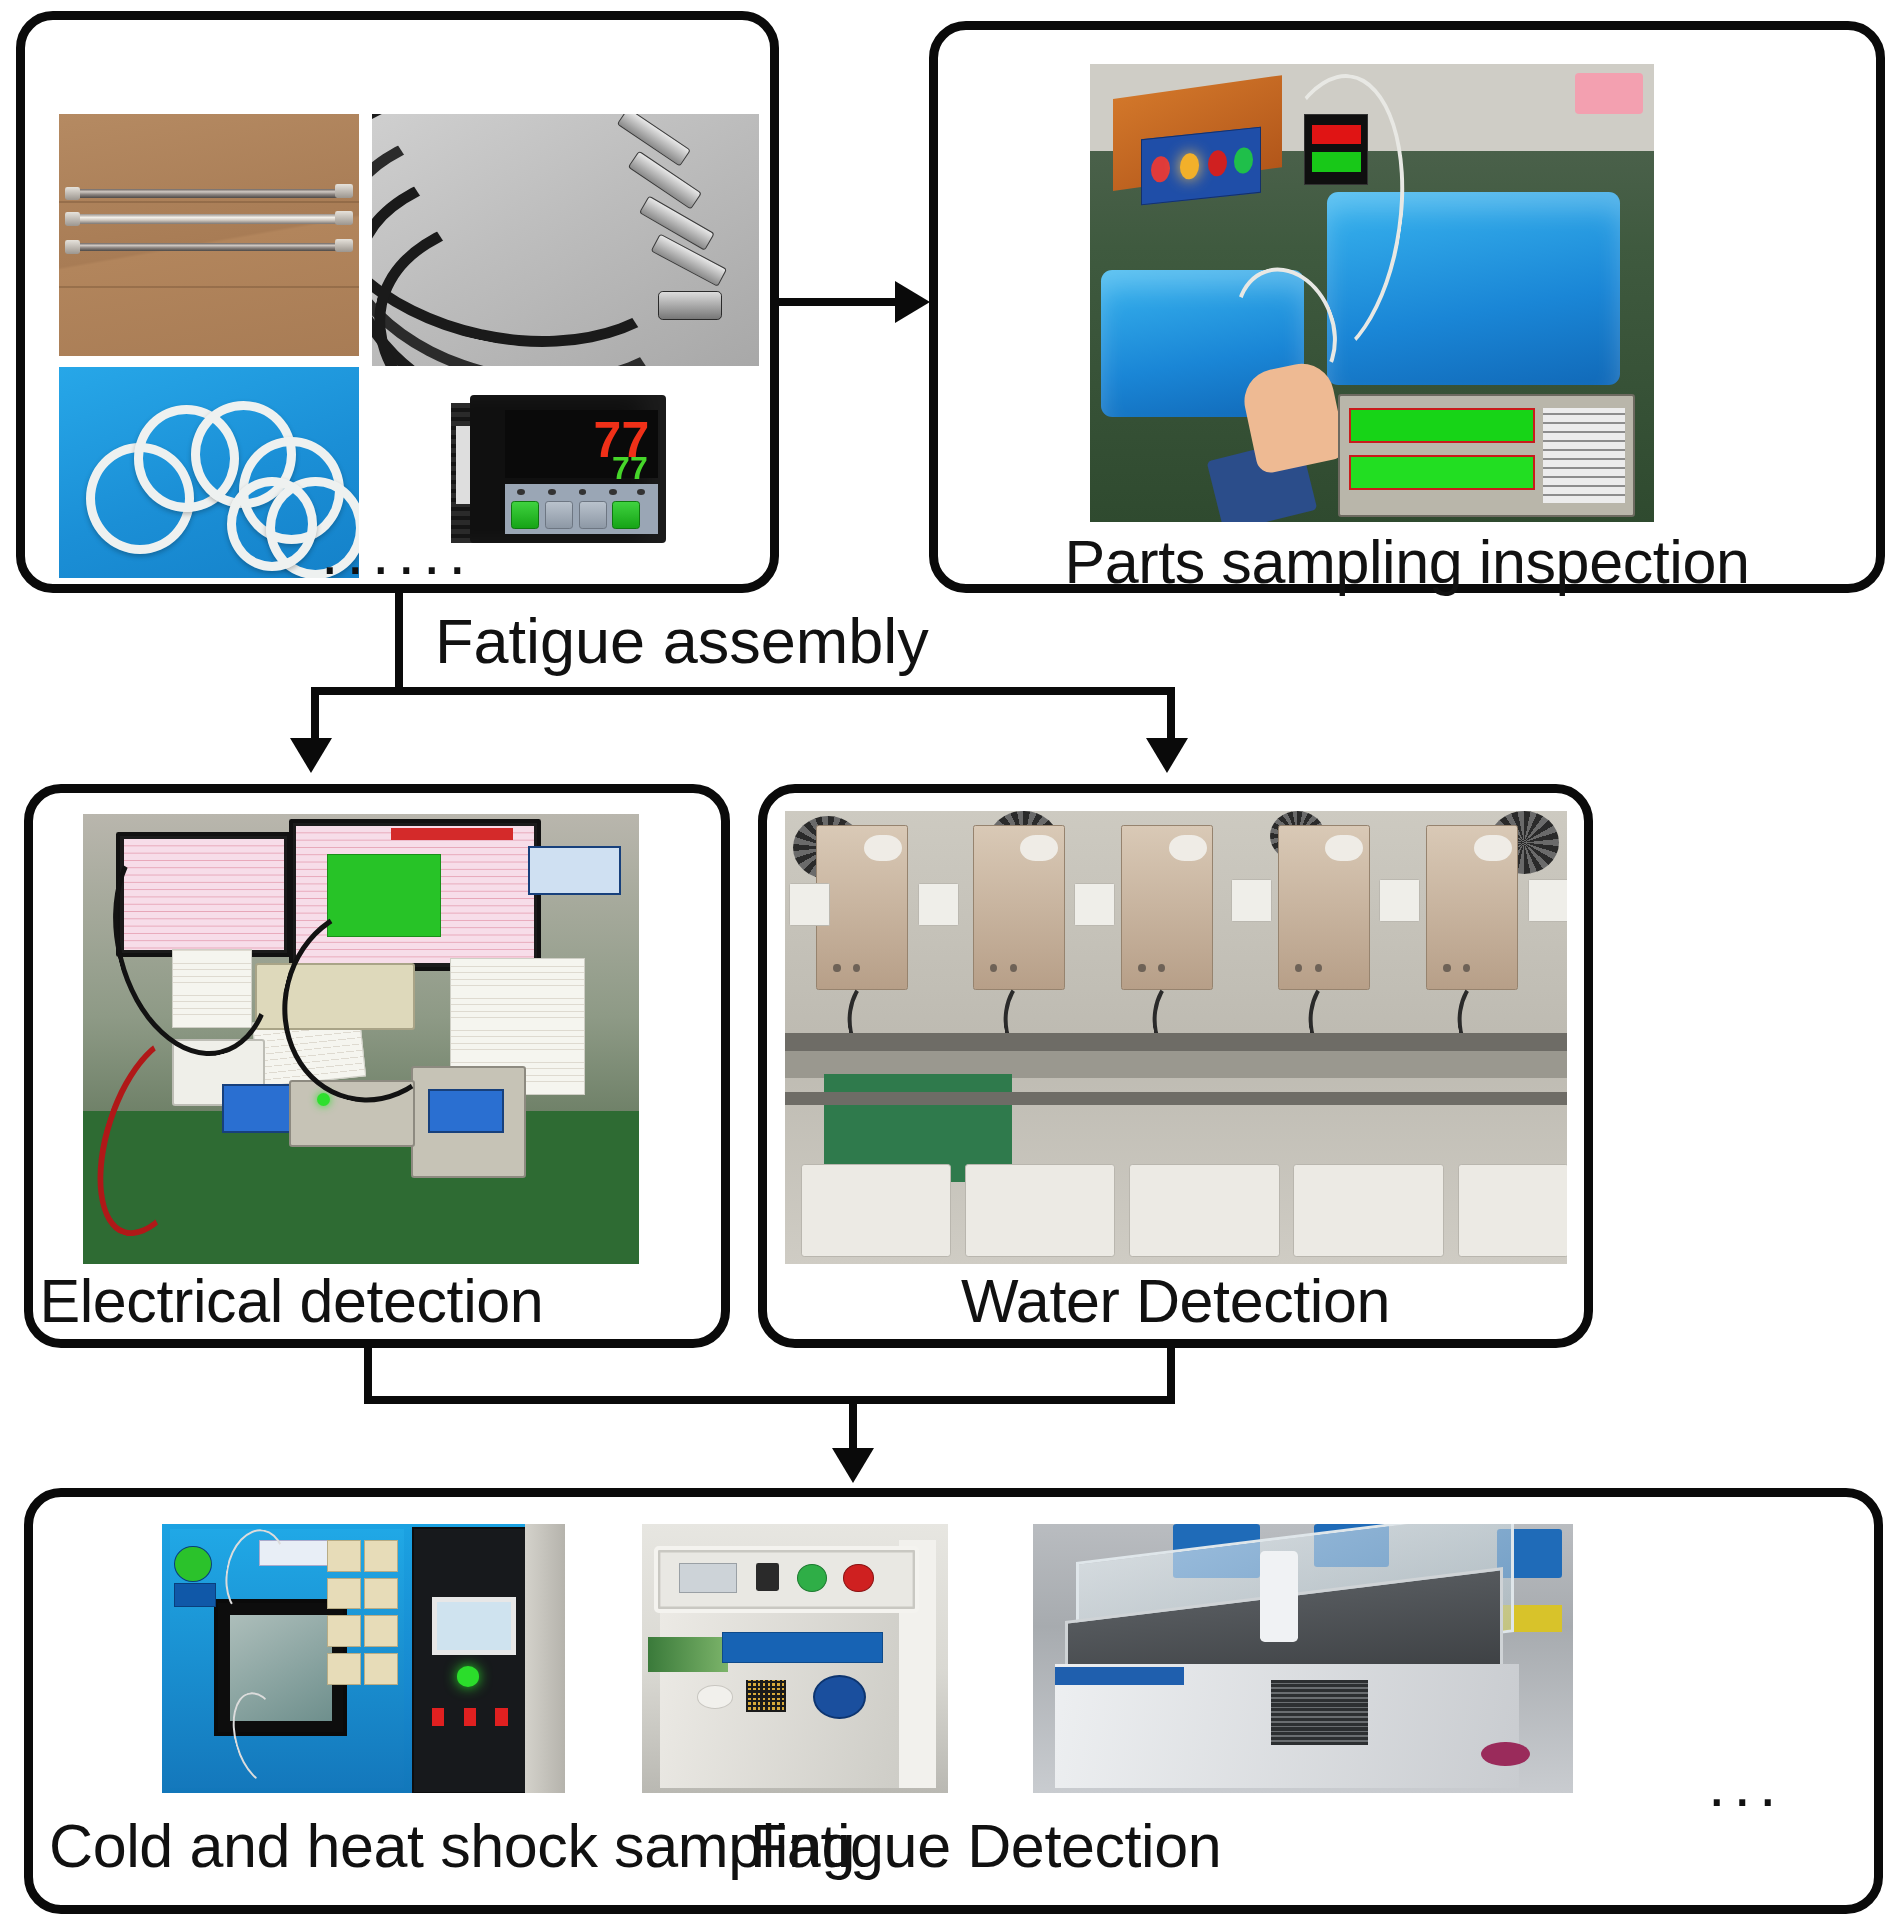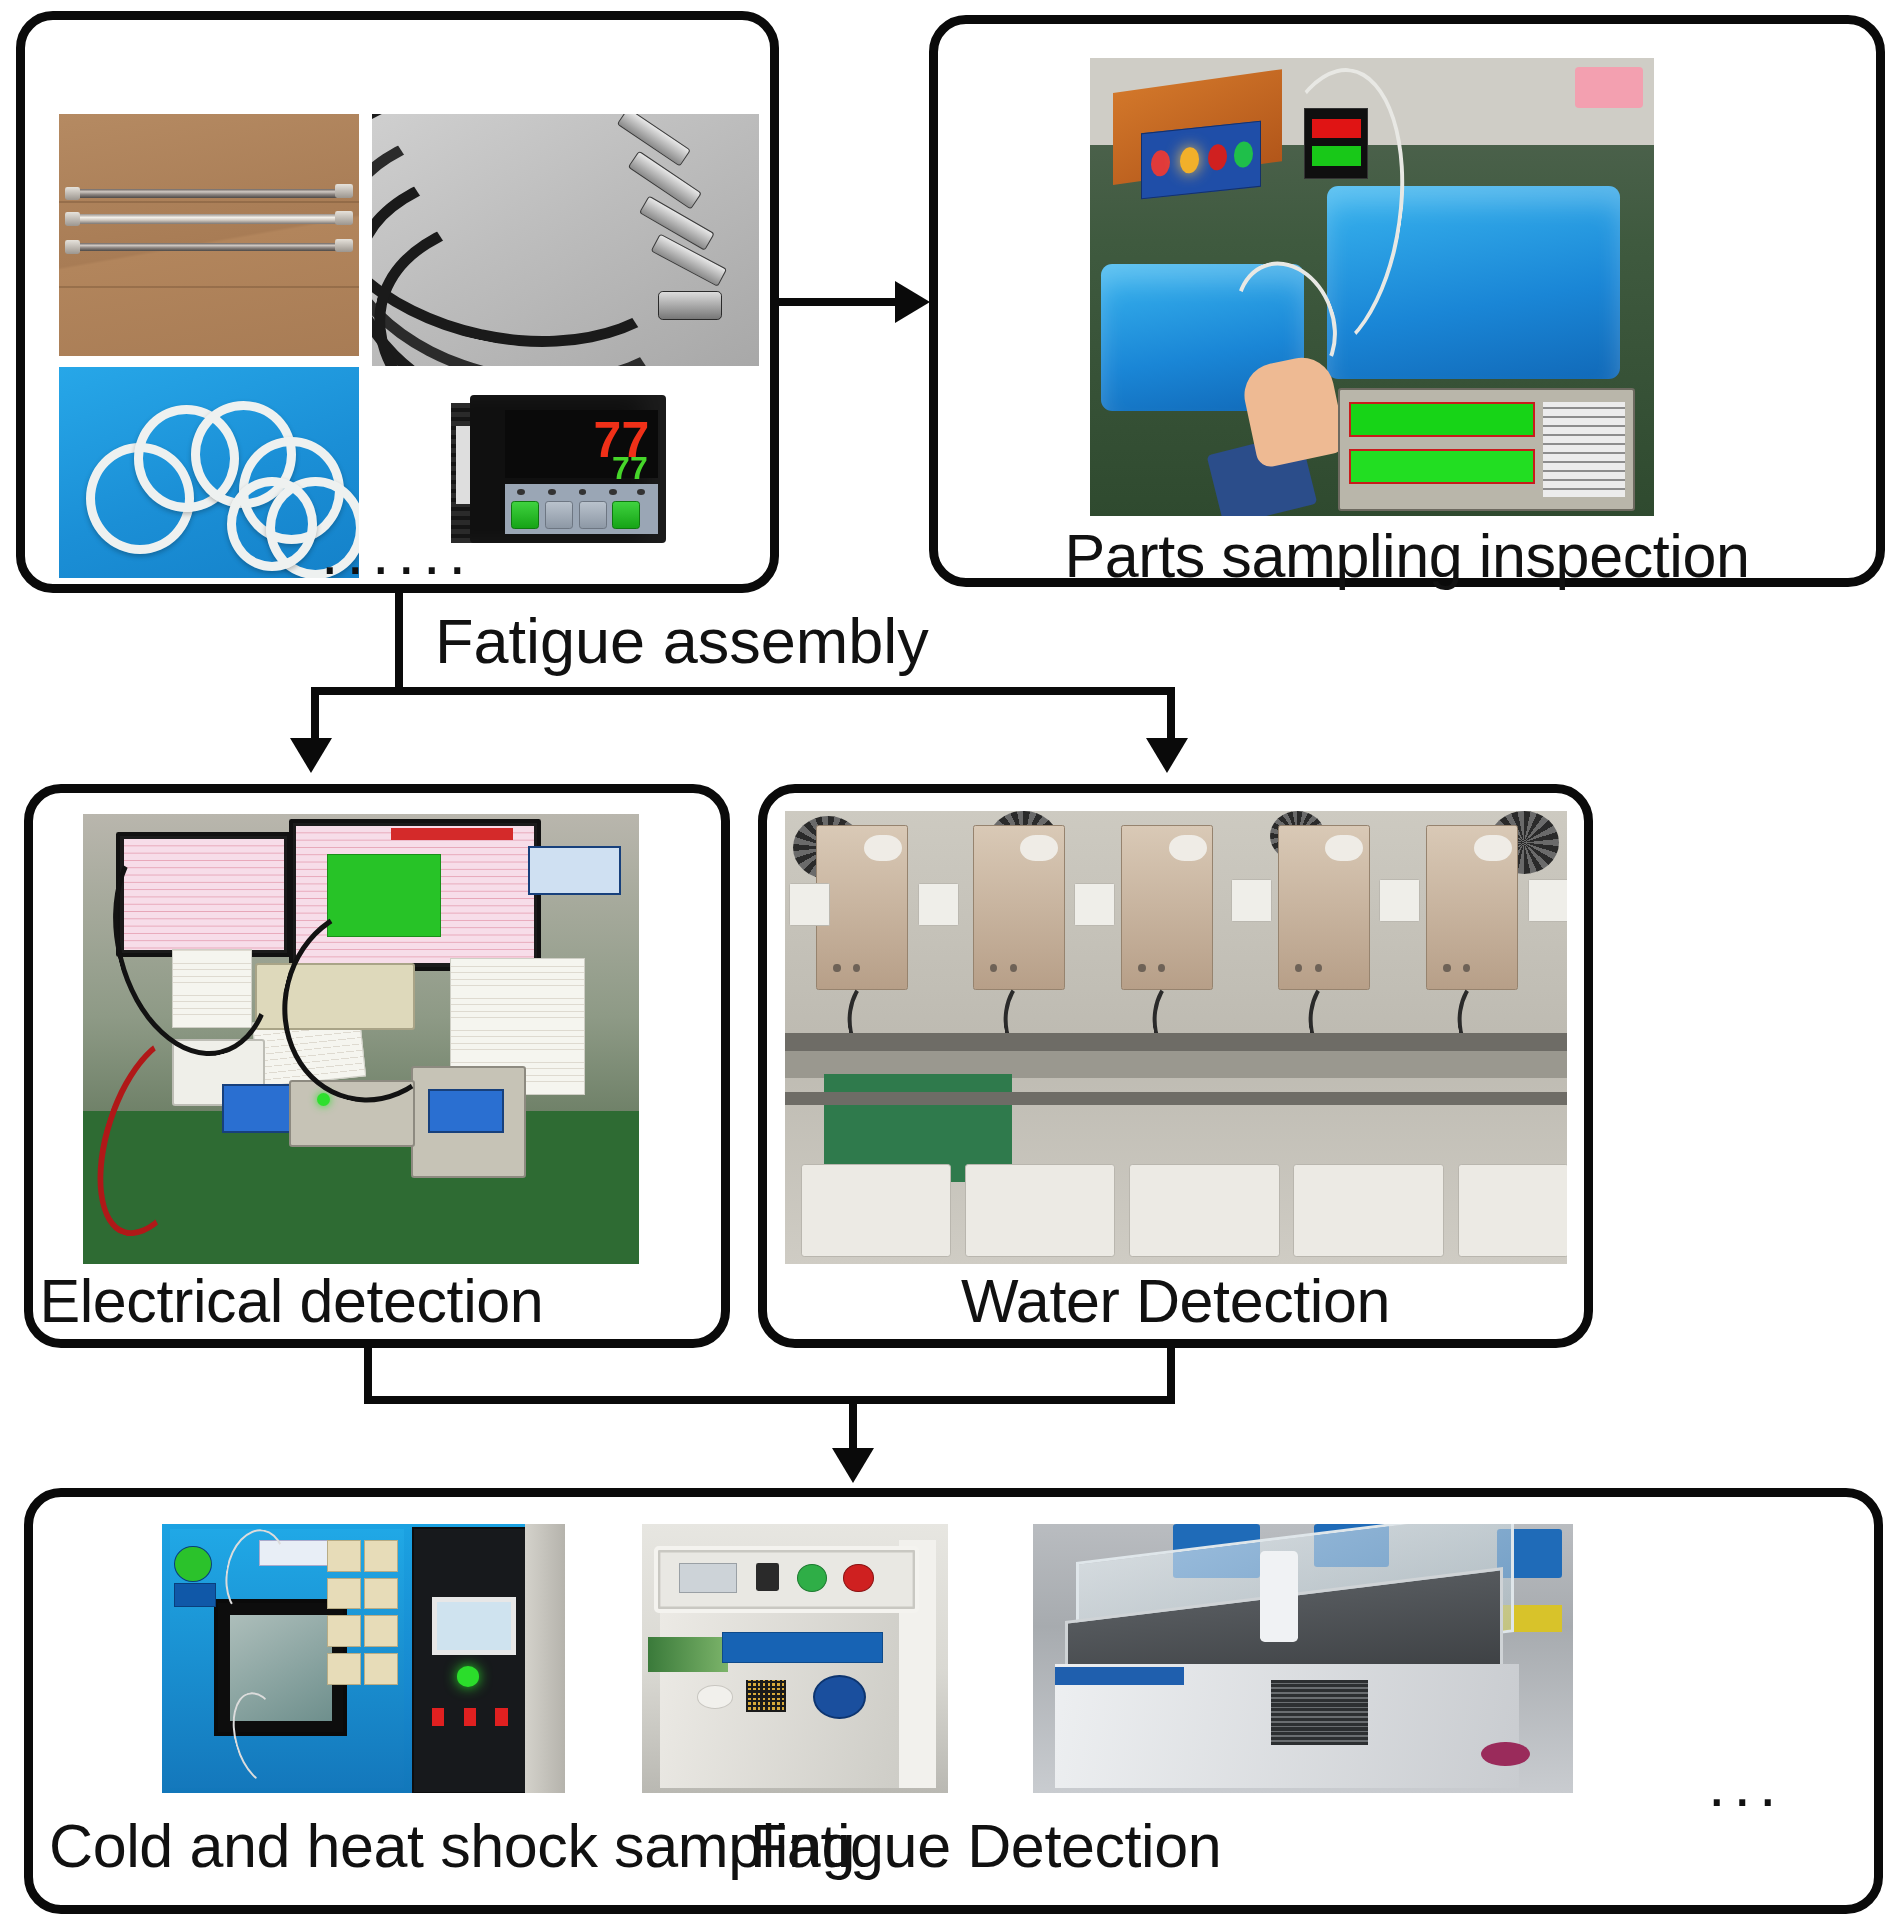--- a/index.html
+++ b/index.html
@@ -359,21 +359,21 @@
           <div class="k pale" style="left:26%"></div>
           <div class="k pale" style="left:48%"></div>
           <div class="k" style="left:70%"></div>
         </div>
       </div>
     </div>
 
     <div class="dots" style="left:0;right:0;text-align:center;top:501px;">......</div>
   </div>
 
-  <div class="box" style="left:929px;top:15px;width:956px;height:572px;">
+  <div class="box" style="left:929px;top:21px;width:956px;height:572px;">
 
     <div class="photo p-bench" style="left:152px;top:34px;width:564px;height:458px;">
       <div class="wall"></div>
       <div class="pink"></div>
       <div class="wood"></div>
       <div class="ctlpanel">
         <i style="left:8%;background:#e03a3a;"></i>
         <i style="left:32%;background:#f2b02a;box-shadow:0 0 14.5px #f8c44c;"></i>
         <i style="left:56%;background:#d02020;"></i>
         <i style="left:78%;background:#1fbf4a;"></i>

